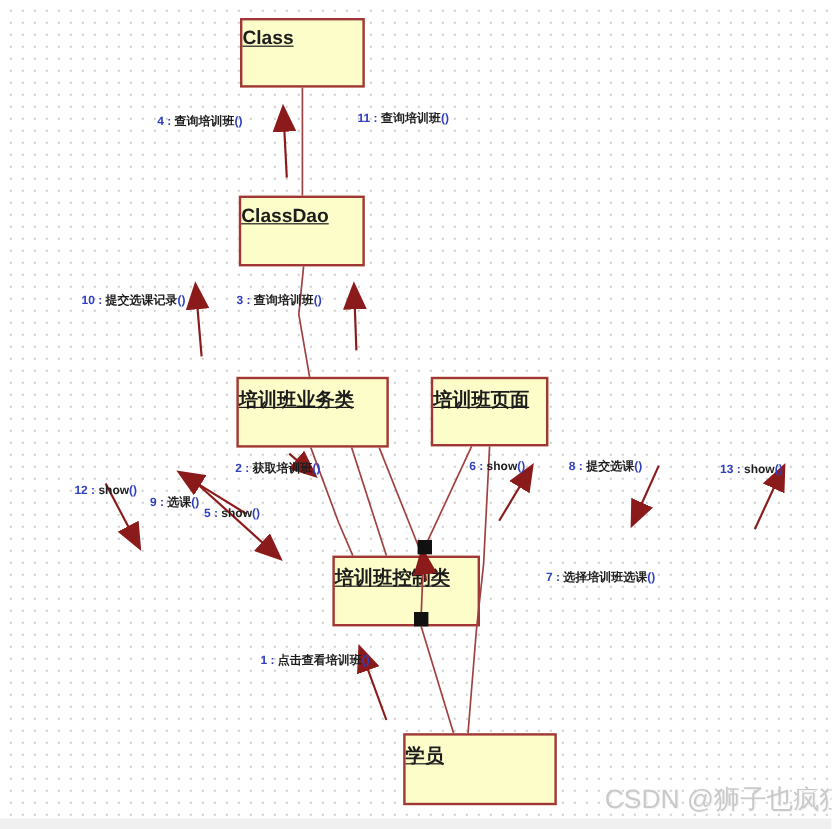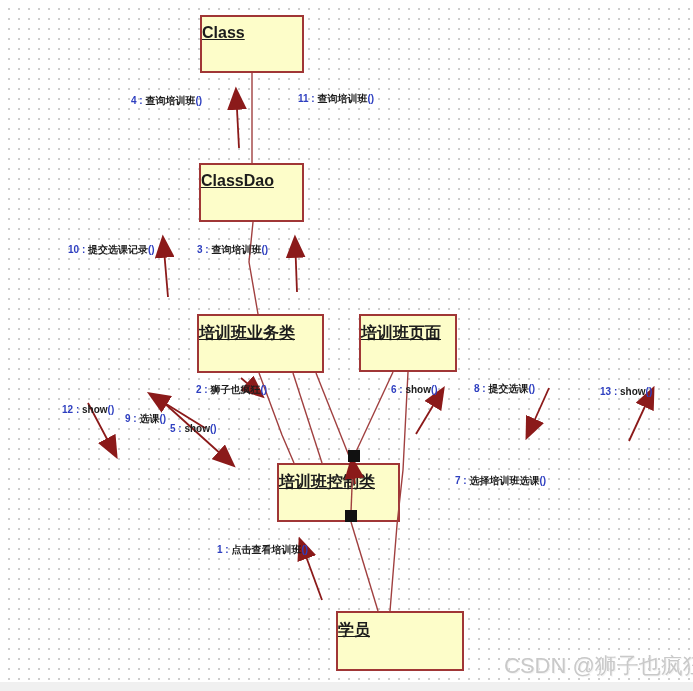--- a/index.html
+++ b/index.html
@@ -96,21 +96,21 @@
         <line x1="322" y1="600" x2="300" y2="540" stroke="#8b1a1a" stroke-width="1.8" marker-end="url(#arrowhead)"></line>
         <line x1="355" y1="484" x2="352" y2="459" stroke="#8b1a1a" stroke-width="1.8" marker-end="url(#arrowhead)"></line>
       </g>
     <g id="squares-group">
         <rect x="348" y="450" width="12" height="12" fill="#111111"></rect>
         <rect x="345" y="510" width="12" height="12" fill="#111111"></rect>
       </g>
   </svg>
   <div id="labels">
       <div class="msg" style="left: 217px; top: 543px;"><span class="num">1 : </span><span>点击查看培训班</span><span class="paren">()</span></div>
-      <div class="msg" style="left: 196px; top: 383px;"><span class="num">2 : </span><span>狮子也疯狂</span><span class="paren">()</span></div>
+      <div class="msg" style="left: 196px; top: 383px;"><span class="num">2 : </span><span>获取培训班</span><span class="paren">()</span></div>
       <div class="msg" style="left: 197px; top: 243px;"><span class="num">3 : </span><span>查询培训班</span><span class="paren">()</span></div>
       <div class="msg" style="left: 131px; top: 94px;"><span class="num">4 : </span><span>查询培训班</span><span class="paren">()</span></div>
       <div class="msg" style="left: 170px; top: 423px;"><span class="num">5 : </span><span>show</span><span class="paren">()</span></div>
       <div class="msg" style="left: 391px; top: 384px;"><span class="num">6 : </span><span>show</span><span class="paren">()</span></div>
       <div class="msg" style="left: 455px; top: 474px;"><span class="num">7 : </span><span>选择培训班选课</span><span class="paren">()</span></div>
       <div class="msg" style="left: 474px; top: 382px;"><span class="num">8 : </span><span>提交选课</span><span class="paren">()</span></div>
       <div class="msg" style="left: 125px; top: 412px;"><span class="num">9 : </span><span>选课</span><span class="paren">()</span></div>
       <div class="msg" style="left: 68px; top: 243px;"><span class="num">10 : </span><span>提交选课记录</span><span class="paren">()</span></div>
       <div class="msg" style="left: 298px; top: 92px;"><span class="num">11 : </span><span>查询培训班</span><span class="paren">()</span></div>
       <div class="msg" style="left: 62px; top: 404px;"><span class="num">12 : </span><span>show</span><span class="paren">()</span></div>

